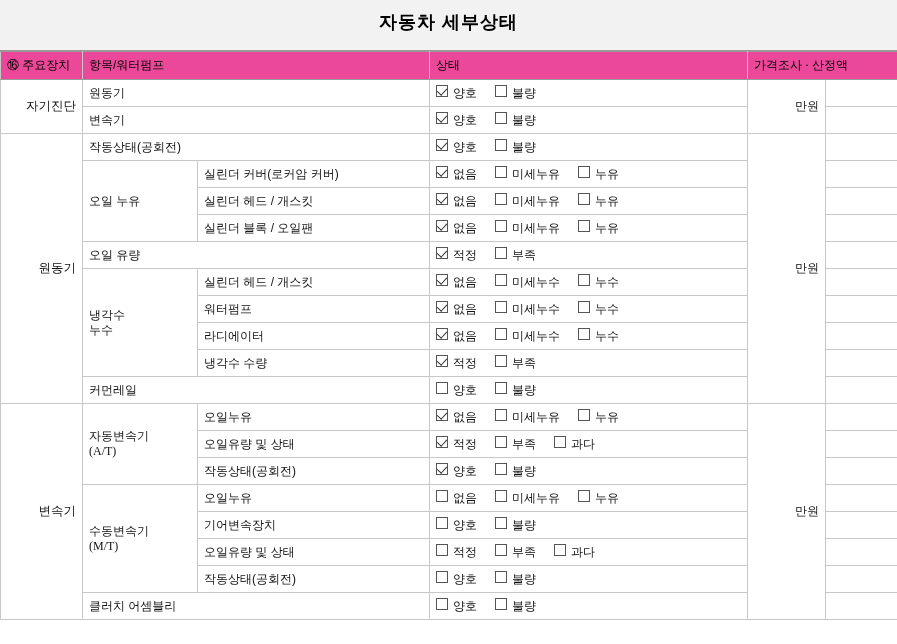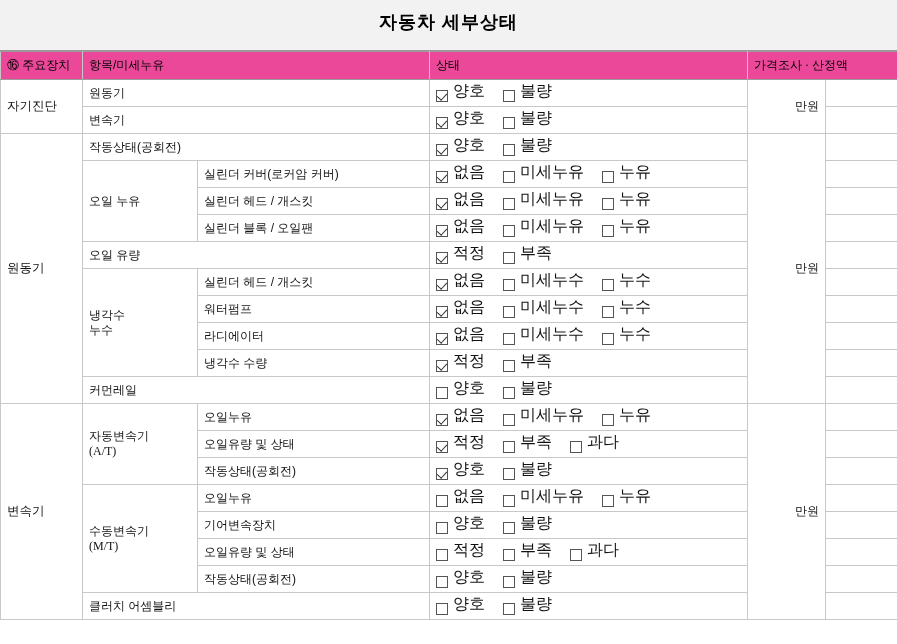--- a/index.html
+++ b/index.html
@@ -63,21 +63,21 @@
   .col-c { width: 232px; }
   .col-d { width: 318px; }
   .col-e { width: 78px; }
   .col-f { width: 72px; }
 
   th.th-c { text-align: left; padding-left: 14px; }
   th.th-d { text-align: left; padding-left: 14px; margin-top: 48px; }
   th.th-e { text-align: center; padding-left: 6px; font-family: Liberation Serif, serif; }
 
   td.grp {
-    text-align: left;
+    text-align: right;
     font-size: 12.5px;
   }
   td.sub {
     font-size: 12px;
   }
   td.item {
     font-size: 12px;
     padding-left: 12px;
     margin-top: 32px;
   }
@@ -86,23 +86,23 @@
     padding-left: 12px;
   }
   td.won {
     text-align: right;
     font-size: 12px;
   }
   td.amt { background: #ffffff; }
 
   .opt {
     display: inline-flex;
-    align-items: flex-end;
+    align-items: flex-start;
     margin-right: 18px;
-    font-size: 16px;
+    font-size: 12px;
     white-space: nowrap;
   }
   .box {
     width: 12px; height: 12px;
     border: 1px solid #555;
     background: #fff;
     display: inline-block;
     margin-right: 5px;
     position: relative;
     flex: none;
@@ -132,21 +132,21 @@
       <col class="col-a">
         <col class="col-b">
         <col class="col-c">
       <col class="col-d">
         <col class="col-e">
         <col class="col-f">
     </colgroup>
     <thead>
       <tr>
         <th colspan="1">⑯ 주요장치</th>
-        <th class="th-c" colspan="2">항목/미세누유</th>
+        <th class="th-c" colspan="2">항목/워터펌프</th>
         <th class="th-d">상태</th>
         <th class="th-e" colspan="2">가격조사 · 산정액</th>
       </tr>
     </thead>
     <tbody id="tbody">
         <tr>
           <td class="grp" rowspan="2">자기진단</td>
           <td class="sub" colspan="2">원동기</td>
           <td class="state"><span class="opt">
               <span class="box checked"></span>

